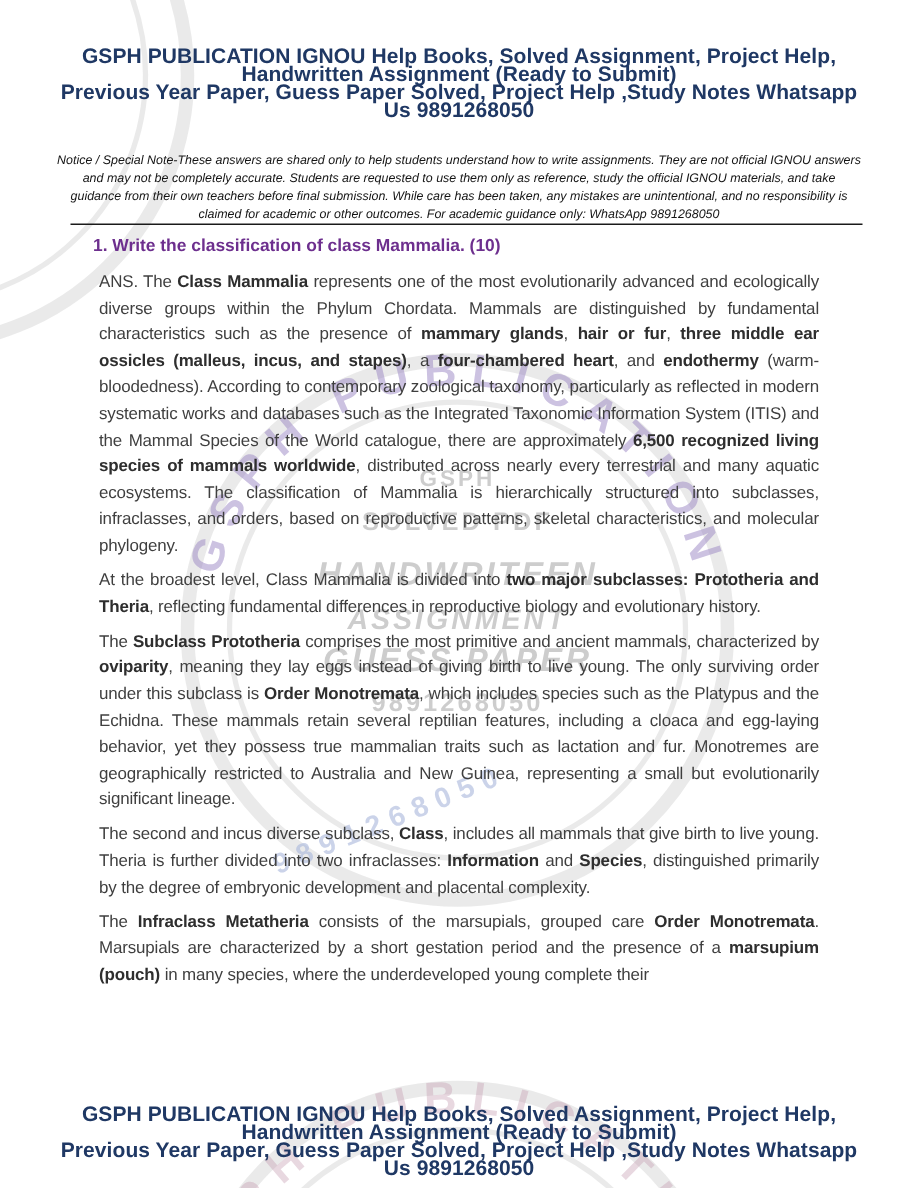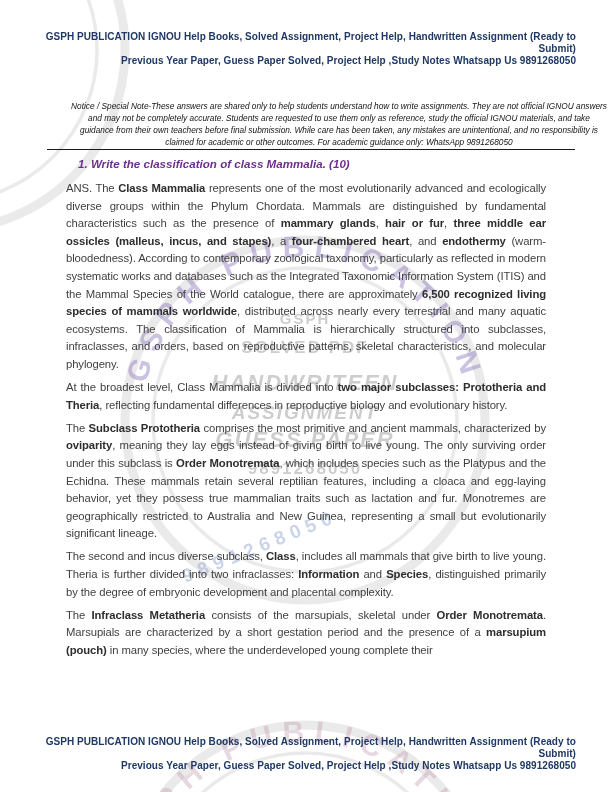--- a/index.html
+++ b/index.html
@@ -5,47 +5,46 @@
   html,body { margin:0; padding:0; background:#e8e8e8; }
   .page {
     position:relative; width:612px; height:792px; margin:0 auto;
     background:#ffffff; overflow:hidden;
     font-family:"Liberation Sans", sans-serif;
   }
   .wm-layer { position:absolute; inset:0; z-index:0; pointer-events:none; }
   .content-layer { position:absolute; inset:0; z-index:1; }
 
   .header, .footer {
-    position:absolute; left:36px; right:36px; text-align:right;
+    position:absolute; left:36px; right:36px; text-align:center;
     color:var(--header-text,#1F3864); font-weight:bold;
-    font-size:10px; line-height:12px; letter-spacing:0.05px;
+    font-size:14px; line-height:12px; letter-spacing:0.05px;
   }
   .header { top:31px; }
   .footer { top:736px; }
 
   .doc-title {
     position:absolute; top:63px; left:0; right:0; text-align:center;
     color:var(--title,#B42025); font-weight:bold; font-size:18.5px;
     letter-spacing:0.3px;
   }
 
   .notice {
     position:absolute; top:100px; left:38px; width:536px;
     text-align:center; font-style:italic; font-size:8.3px; line-height:12px;
     color:#141414;
-    margin-left:33px;
   }
   .rule {
     position:absolute; top:149px; left:47px; width:528px; height:0;
     border-top:1.6px solid var(--rule,#1a1a1a);
   }
 
   .question {
-    position:absolute; top:157px; left:78px; width:480px;
-    color:var(--question-heading,#6D2F8E); font-weight:bold; font-size:11.6px;font-style:italic;
+    position:absolute; top:157px; left:62px; width:480px;
+    color:var(--question-heading,#6D2F8E); font-weight:bold; font-size:11.6px;
   }
 
   .content { position:absolute; top:180px; left:66px; width:480px; }
   .body-para {
     margin:0 0 5.5px 0; font-size:11.3px; line-height:17.6px;
     letter-spacing:-0.1px; color:var(--body-text,#3F3F3F);
     text-align:justify;
   }
   .body-para b { font-weight:bold; color:#2e2e2e; }
 
@@ -123,21 +122,21 @@
 
     <div class="rule"></div>
 
     <div class="question">1. Write the classification of class Mammalia. (10)</div>
 
     <div class="content">
         <p class="body-para"><span>ANS. The </span><b>Class Mammalia</b><span> represents one of the most evolutionarily advanced and ecologically diverse groups within the Phylum Chordata. Mammals are distinguished by fundamental characteristics such as the presence of </span><b>mammary glands</b><span>, </span><b>hair or fur</b><span>, </span><b>three middle ear ossicles (malleus, incus, and stapes)</b><span>, a </span><b>four-chambered heart</b><span>, and </span><b>endothermy</b><span> (warm-bloodedness). According to contemporary zoological taxonomy, particularly as reflected in modern systematic works and databases such as the Integrated Taxonomic Information System (ITIS) and the Mammal Species of the World catalogue, there are approximately </span><b>6,500 recognized living species of mammals worldwide</b><span>, distributed across nearly every terrestrial and many aquatic ecosystems. The classification of Mammalia is hierarchically structured into subclasses, infraclasses, and orders, based on reproductive patterns, skeletal characteristics, and molecular phylogeny.</span></p>
         <p class="body-para"><span>At the broadest level, Class Mammalia is divided into </span><b>two major subclasses: Prototheria and Theria</b><span>, reflecting fundamental differences in reproductive biology and evolutionary history.</span></p>
         <p class="body-para"><span>The </span><b>Subclass Prototheria</b><span> comprises the most primitive and ancient mammals, characterized by </span><b>oviparity</b><span>, meaning they lay eggs instead of giving birth to live young. The only surviving order under this subclass is </span><b>Order Monotremata</b><span>, which includes species such as the Platypus and the Echidna. These mammals retain several reptilian features, including a cloaca and egg-laying behavior, yet they possess true mammalian traits such as lactation and fur. Monotremes are geographically restricted to Australia and New Guinea, representing a small but evolutionarily significant lineage.</span></p>
         <p class="body-para"><span>The second and incus diverse subclass, </span><b>Class</b><span>, includes all mammals that give birth to live young. Theria is further divided into two infraclasses: </span><b>Information</b><span> and </span><b>Species</b><span>, distinguished primarily by the degree of embryonic development and placental complexity.</span></p>
-        <p class="body-para"><span>The </span><b>Infraclass Metatheria</b><span> consists of the marsupials, skeletal under </span><b>Order Monotremata</b><span>. Marsupials are characterized by a short gestation period and the presence of a </span><b>marsupium (pouch)</b><span> in many species, where the underdeveloped young complete their</span></p>
+        <p class="body-para"><span>The </span><b>Infraclass Metatheria</b><span> consists of the marsupials, grouped care </span><b>Order Monotremata</b><span>. Marsupials are characterized by a short gestation period and the presence of a </span><b>marsupium (pouch)</b><span> in many species, where the underdeveloped young complete their</span></p>
       </div>
 
     <div class="footer">
       <div>GSPH PUBLICATION IGNOU Help Books, Solved Assignment, Project Help, Handwritten Assignment (Ready to Submit)</div>
       <div>Previous Year Paper, Guess Paper Solved, Project Help ,Study Notes Whatsapp Us 9891268050</div>
     </div>
 
   </div>
 </div>
 

